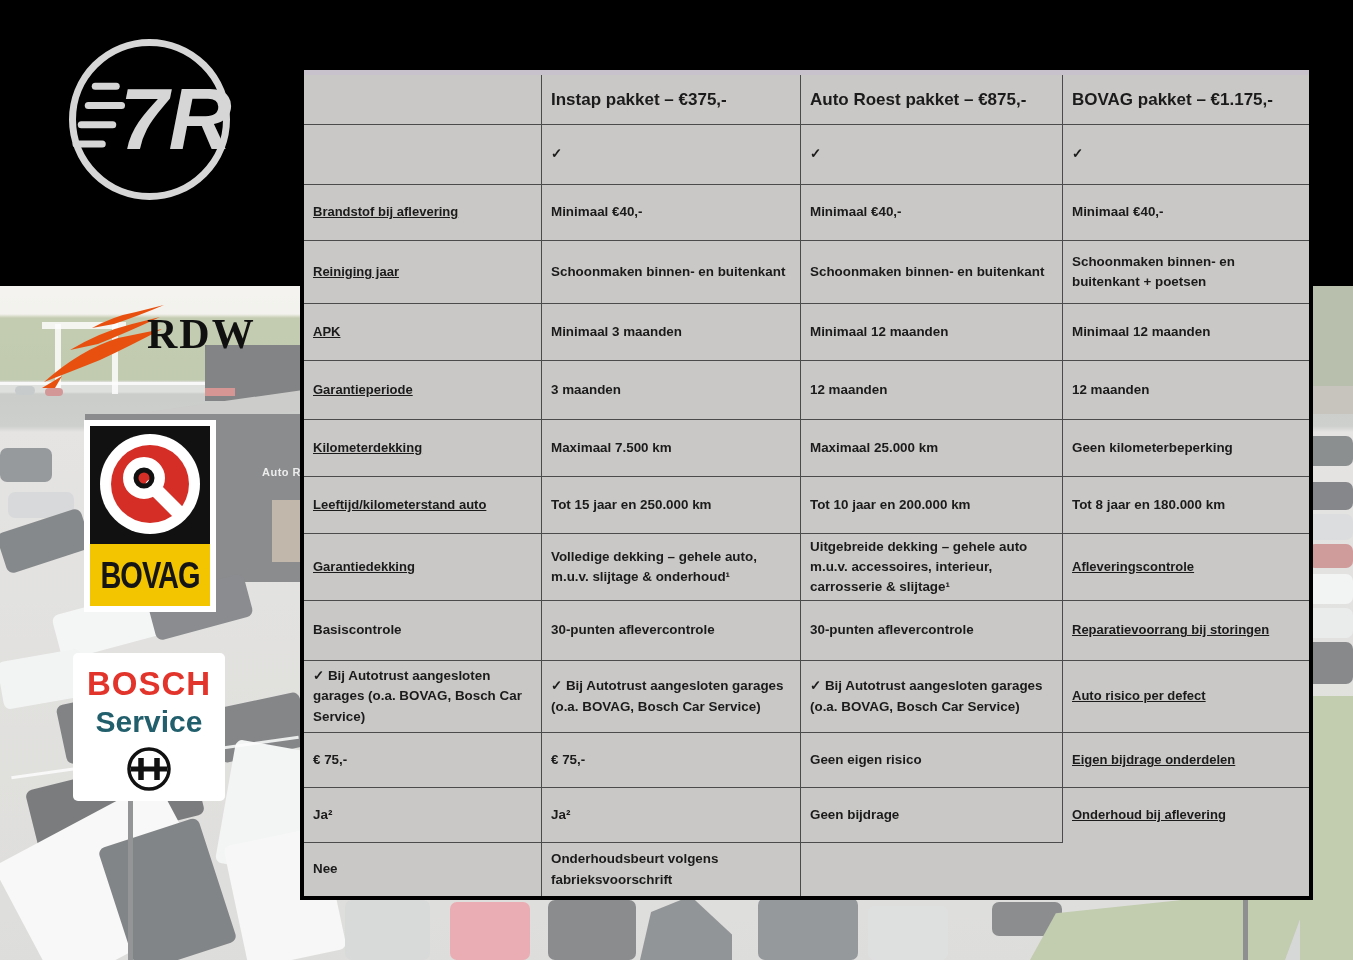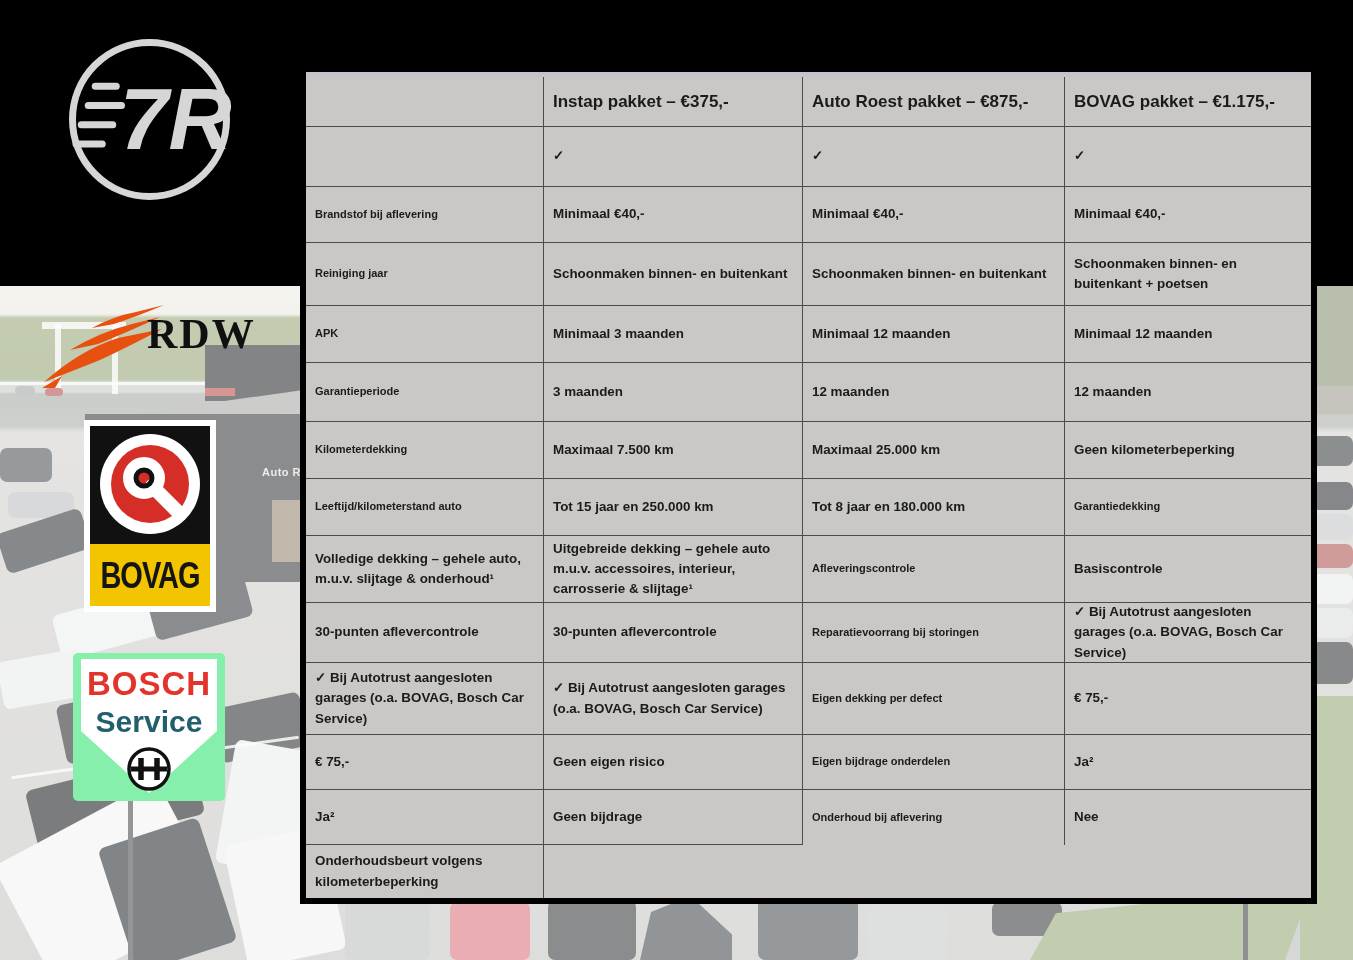--- a/index.html
+++ b/index.html
@@ -57,52 +57,52 @@
   .bovag-bottom {
     width:120px; height:62px; background:#f2c500; display:flex;
     align-items:center; justify-content:center;
   }
   .bovag-text {
     font-size:29px; font-weight:700; color:#151515; letter-spacing:-1px;
     transform:scaleY(1.3); line-height:1;
   }
   .bosch {
     position:absolute; left:73px; top:653px; width:152px; height:148px;
-    background:#86efac; border-radius:5px; z-index:3;
+    background:#ffffff; border-radius:5px; z-index:3;
   }
   .bosch svg { position:absolute; left:0; top:0; }
   .bosch-bosch {
     position:absolute; left:0; top:12px; width:152px; text-align:center;
     color:#e3342b; font-size:33px; font-weight:700; letter-spacing:1px;
   }
   .bosch-service {
     position:absolute; left:0; top:52px; width:152px; text-align:center;
     color:#215f6c; font-size:30px; font-weight:700;
   }
 
   
   .pkg-table {
     position:absolute; left:300px; top:66px; width:1005px;
-    background:#c8c2cc; border:6px solid #000000; padding-top:5px;
+    background:#c8c2cc; border:4px solid #000000; padding-top:5px;
     z-index:4;
   }
   .pkg-grid {
     display:grid; grid-template-columns:238px 259px 262px 246px;
     background:#c9c8c6;
   }
   .pkg-grid > div {
     border-right:1px solid #4b4b4b; border-bottom:1px solid #4b4b4b;
     display:flex; align-items:center; padding:6px 10px 6px 9px;
     color:#1b1b1b; font-weight:700; box-sizing:border-box;
   }
   .pkg-grid > div:nth-child(4n) { border-right:none; }
   .pkg-grid > div.lastrow { border-bottom:none; }
   .pkg-grid .th { font-size:17px; line-height:1.25; }
   .pkg-grid .cell { font-size:13.4px; line-height:1.5; }
-  .pkg-grid .rowlabel { font-size:11px; line-height:1.4; padding-right:7px; }
+  .pkg-grid .rowlabel { font-size:13px; line-height:1.4; padding-right:7px;text-decoration:underline; }
 </style>
 </head>
 <body>
 
 <div class="stage">
 
   <div class="photo">
 
     <div class="pline" style="left:55px;top:38px;width:6px;height:70px;"></div>
     <div class="pline" style="left:112px;top:36px;width:6px;height:72px;"></div>
@@ -241,39 +241,40 @@
         <div class="rowlabel">Garantieperiode</div>
         <div class="cell">3 maanden</div>
         <div class="cell">12 maanden</div>
         <div class="cell">12 maanden</div>
         <div class="rowlabel">Kilometerdekking</div>
         <div class="cell">Maximaal 7.500 km</div>
         <div class="cell">Maximaal 25.000 km</div>
         <div class="cell">Geen kilometerbeperking</div>
         <div class="rowlabel">Leeftijd/kilometerstand auto</div>
         <div class="cell">Tot 15 jaar en 250.000 km</div>
+        <div class="cell">Tot 10 jaar en 200.000 km</div>
         <div class="cell">Tot 8 jaar en 180.000 km</div>
         <div class="rowlabel">Garantiedekking</div>
         <div class="cell">Volledige dekking – gehele auto, m.u.v. slijtage &amp; onderhoud¹</div>
         <div class="cell">Uitgebreide dekking – gehele auto m.u.v. accessoires, interieur, carrosserie &amp; slijtage¹</div>
         <div class="rowlabel">Afleveringscontrole</div>
         <div class="cell">Basiscontrole</div>
         <div class="cell">30-punten aflevercontrole</div>
         <div class="cell">30-punten aflevercontrole</div>
         <div class="rowlabel">Reparatievoorrang bij storingen</div>
         <div class="cell">✓ Bij Autotrust aangesloten garages (o.a. BOVAG, Bosch Car Service)</div>
         <div class="cell">✓ Bij Autotrust aangesloten garages (o.a. BOVAG, Bosch Car Service)</div>
         <div class="cell">✓ Bij Autotrust aangesloten garages (o.a. BOVAG, Bosch Car Service)</div>
-        <div class="rowlabel">Eigen dekking per defect</div>
+        <div class="rowlabel">Auto risico per defect</div>
         <div class="cell">€ 75,-</div>
         <div class="cell">€ 75,-</div>
         <div class="cell">Geen eigen risico</div>
         <div class="rowlabel">Eigen bijdrage onderdelen</div>
         <div class="cell">Ja²</div>
         <div class="cell">Ja²</div>
         <div class="cell">Geen bijdrage</div>
         <div class="rowlabel lastrow">Onderhoud bij aflevering</div>
         <div class="cell lastrow">Nee</div>
-        <div class="cell lastrow">Onderhoudsbeurt volgens kilometerbeperking</div>
+        <div class="cell lastrow">Onderhoudsbeurt volgens fabrieksvoorschrift</div>
       </div>
   </div>
 
 </div>
 
 </body></html>

